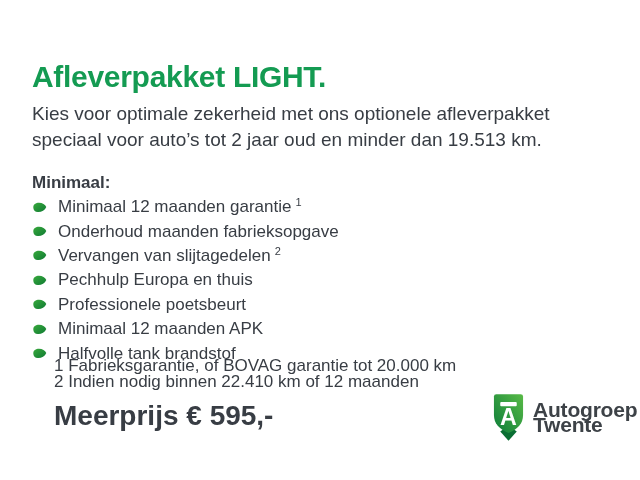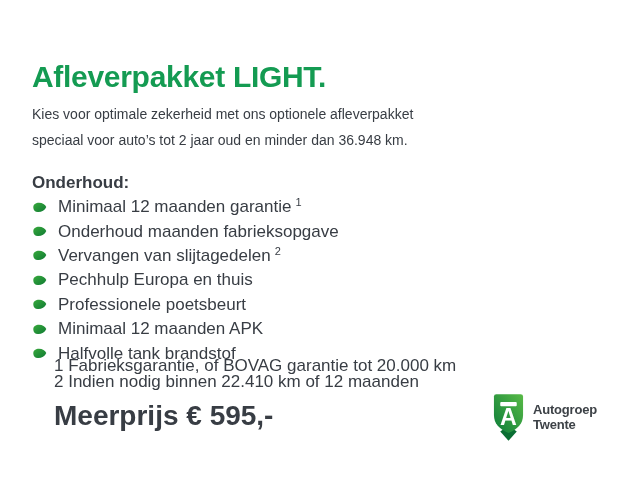--- a/index.html
+++ b/index.html
@@ -21,21 +21,21 @@
     top: 60px;
     font-size: 30px;
     font-weight: 700;
     letter-spacing: -0.3px;
     color: var(--title_green, #149b52);
   }
   .intro {
     position: absolute;
     left: 32px;
     top: 101px;
-    font-size: 14px;
+    font-size: 19px;
     line-height: 26px;
     color: var(--text_dark, #383d44);
     width: 540px;
   }
   .inclusief {
     position: absolute;
     left: 32px;
     top: 173px;
     font-size: 17px;
     font-weight: 700;
@@ -88,21 +88,21 @@
     position: absolute;
     left: 492px;
     top: 392px;
     display: flex;
     align-items: flex-start;
   }
   .logo-shield { width: 33px; height: 50px; flex: 0 0 auto; }
   .logo-text {
     margin-left: 8px;
     margin-top: 10px;
-    font-size: 13px;
+    font-size: 21px;
     font-weight: 700;
     line-height: 15px;
     color: var(--logo_text_color, #3d4247);
     letter-spacing: -0.2px;
   }
   .defs-holder { position: absolute; width: 0; height: 0; overflow: hidden; }
 </style>
 </head>
 <body>
 
@@ -118,24 +118,24 @@
     </linearGradient>
   </defs>
 </svg>
 
 <div class="canvas">
 
   <h1 class="title">Afleverpakket LIGHT.</h1>
 
   <div class="intro">
     <div>Kies voor optimale zekerheid met ons optionele afleverpakket</div>
-    <div>speciaal voor auto’s tot 2 jaar oud en minder dan 36.948 km.</div>
+    <div>speciaal voor auto’s tot 2 jaar oud en minder dan 19.513 km.</div>
   </div>
 
-  <div class="inclusief">Onderhoud:</div>
+  <div class="inclusief">Minimaal:</div>
 
   <ul class="features">
     <li>
       <svg class="leaf" viewBox="0 0 15 11">
           <path d="M1.3 5.4 C1.3 2.3 3.8 0.8 7 0.8 C10.4 0.8 13.2 2.5 14.3 5 C12.8 8.4 9.4 10.2 5.8 10 C3 9.9 1.3 8.1 1.3 5.4 Z" fill="url(#leafGrad)"></path>
         </svg>
       <span>Minimaal 12 maanden garantie</span>
       <sup>1</sup>
     </li>
     <li>

